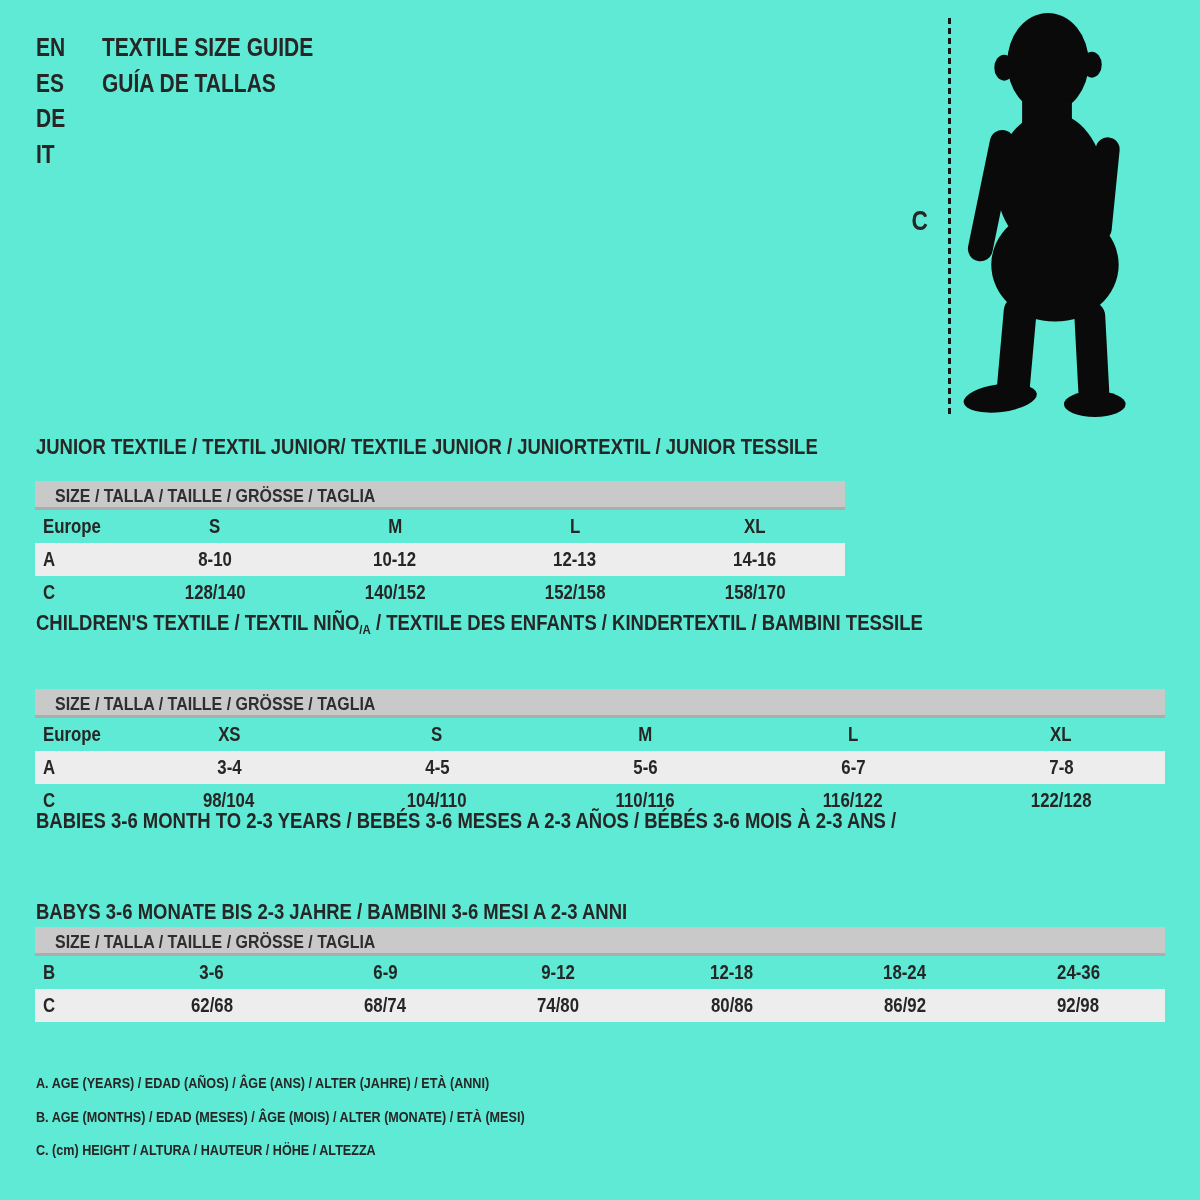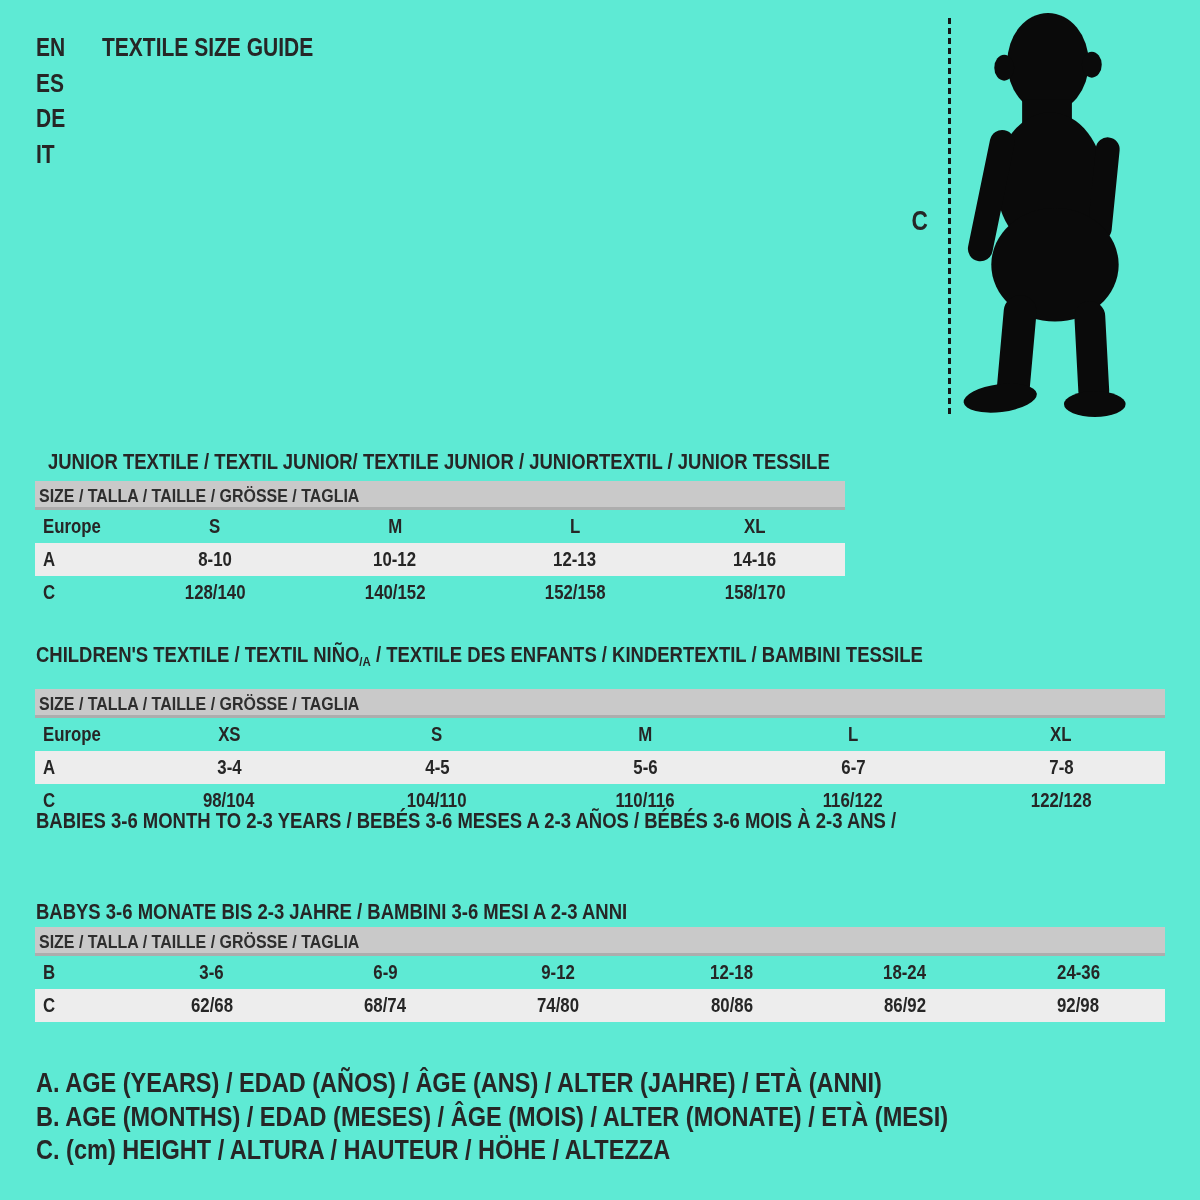--- a/index.html
+++ b/index.html
@@ -26,56 +26,57 @@
   
   .dash-line {
     position:absolute; left:948px; top:18px; width:3px; height:398px;
     background: repeating-linear-gradient(to bottom, #161616 0 6px, transparent 6px 10px);
   }
   .c-label { position:absolute; left:910px; top:206px; font-size:27px; }
   .silhouette { position:absolute; left:960px; top:8px; width:180px; height:412px; }
 
   
   .section-heading { position:absolute; left:36px; font-size:22px; }
-  .h-junior   { top:449px;margin-left:12px; }
-  .h-children { top:642px;text-align:right; }
+  .h-junior   { top:434px; }
+  .h-children { top:610px;text-align:right; }
   .h-babies1  { top:808px; }
   .h-babies2  { top:899px; }
   .sub-a { font-size:0.62em; vertical-align:-0.28em; }
 
   
   .tblwrap { position:absolute; left:35px; }
   .w-junior   { top:481px; width:810px; }
   .w-children { top:689px; width:1130px; }
   .w-babies   { top:927px; width:1130px; }
   .size-bar {
     height:29px; background:#c9c9c9; border-bottom:3px solid #adadad;
-    font-size:19px; line-height:29px; padding-left:4px; color:#2e2e2e;
+    font-size:19px; line-height:29px; padding-left:20px; color:#2e2e2e;
   }
   table { width:100%; border-collapse:collapse; table-layout:fixed; font-size:20px; }
   td { height:33px; text-align:center; padding:0; }
   td.lab { text-align:left; padding-left:8px; }
   col.lcol { width:90px; }
   tr.shaded { background:#ededed; }
 
   
-  .legend { position:absolute; left:36px; top:1066px; font-size:28px; line-height:33.5px; }
+  .legend { position:absolute; left:36px; top:1066px; font-size:15px; line-height:33.5px; }
 </style>
 </head>
 <body>
 
 <div class="page">
 
   <div class="header-list">
     <div class="lang-row">
       <span class="lang-code"><span class="cx">EN</span></span>
       <span class="lang-title"><span class="cx">TEXTILE SIZE GUIDE</span></span>
     </div>
     <div class="lang-row">
       <span class="lang-code"><span class="cx">ES</span></span>
+      <span class="lang-title"><span class="cx">GUÍA DE TALLAS</span></span>
     </div>
     <div class="lang-row">
       <span class="lang-code"><span class="cx">DE</span></span>
     </div>
     <div class="lang-row">
       <span class="lang-code"><span class="cx">IT</span></span>
     </div>
   </div>
 
   <div class="dash-line"></div>

